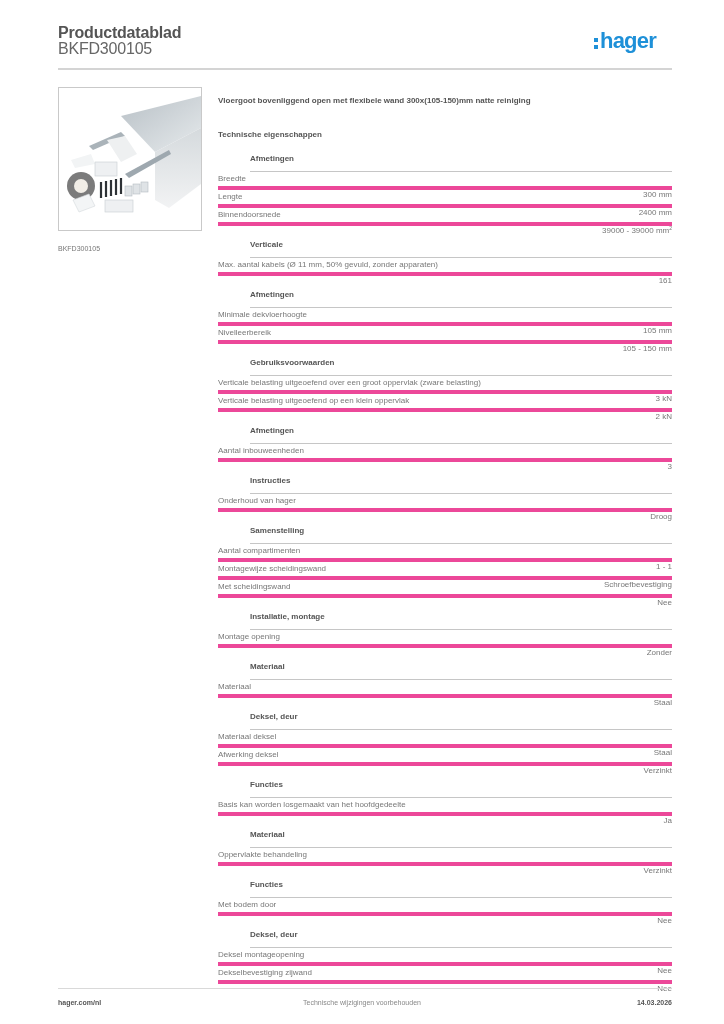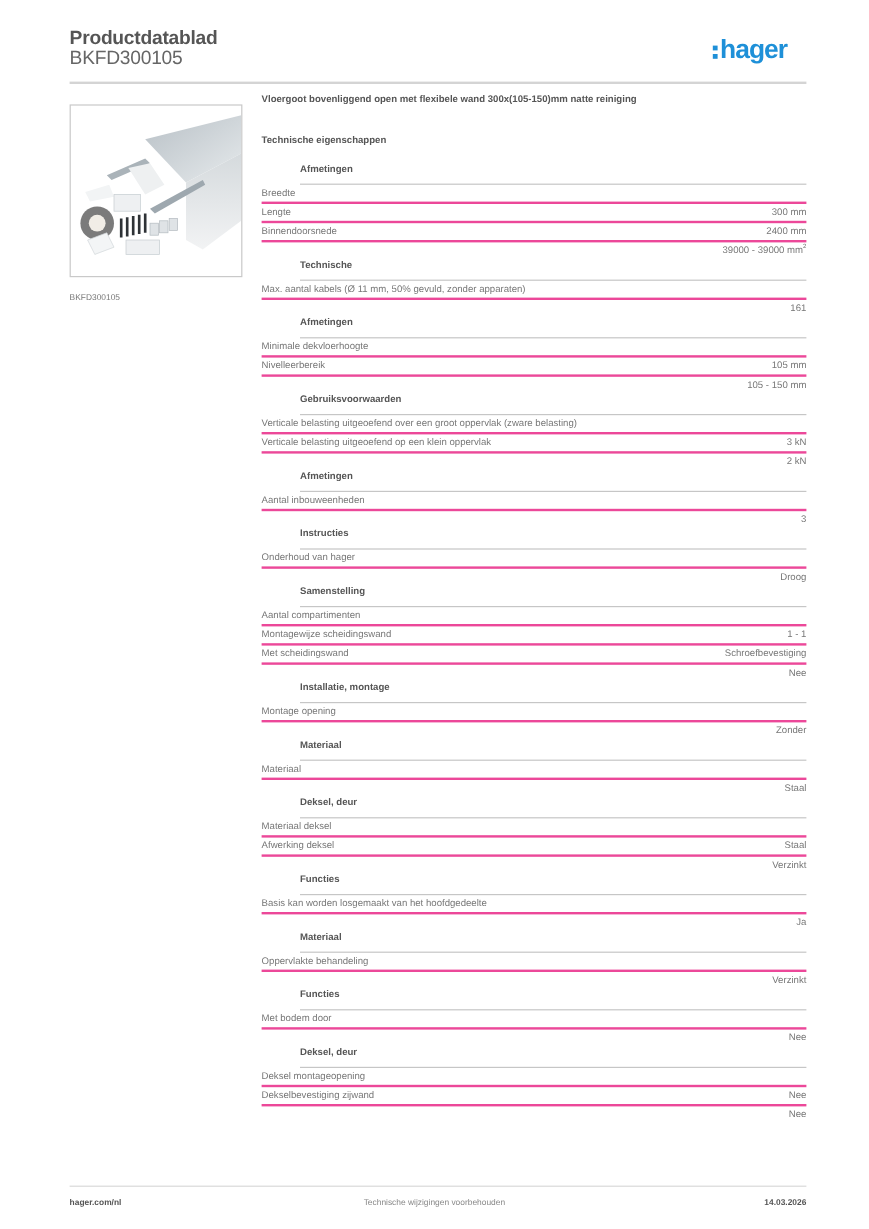--- a/index.html
+++ b/index.html
@@ -5,26 +5,26 @@
   html, body { margin:0; padding:0; background:#ffffff; }
   body { width:724px; height:1024px; position:relative; overflow:hidden; font-family:"Liberation Sans", sans-serif; color:#666; }
   .title { position:absolute; left:58px; top:24px; font-size:16px; font-weight:bold; color:#555; letter-spacing:-0.2px; }
   .sku { position:absolute; left:58px; top:40px; font-size:16px; color:#666; letter-spacing:-0.2px; }
   .logo { position:absolute; left:594px; top:29px; font-size:22px; font-weight:bold; color:#1e90d8; letter-spacing:-0.8px; line-height:24px;text-align:center; }
   .logo .colon { display:inline-block; width:5px; position:relative; margin-right:1px; }
   .logo .colon i { position:absolute; left:0; width:4px; height:4px; background:#1e90d8; }
   .hdr-rule { position:absolute; left:58px; top:68px; width:614px; height:2px; background:#d4d4d4; }
   .img-box { position:absolute; left:58px; top:87px; width:144px; height:144px; border:1px solid #c9c9c9; background:#fff; box-sizing:border-box; overflow:hidden; }
   .img-caption { position:absolute; left:58px; top:245px; font-size:7px; color:#777; }
-  .content { position:absolute; left:218px; top:78px; width:454px; }
+  .content { position:absolute; left:218px; top:96px; width:454px; }
   .product-desc { font-size:8px; font-weight:bold; color:#555; height:10px; line-height:10px; }
   .section-title { font-size:8px; font-weight:bold; color:#555; margin-top:24px; height:10px; line-height:10px; }
   .group { margin-top:13px; }
   .group-title { font-size:8px; font-weight:bold; color:#555; height:11px; line-height:11px; border-bottom:1px solid #c6c6c6; padding-bottom:7px;margin-left:32px; }
-  .row { display:flex; justify-content:space-between; font-size:8px; color:#777; height:14px; line-height:14px; border-bottom:2px solid #ec4899; }
+  .row { display:flex; justify-content:space-between; font-size:8px; color:#777; height:14px; line-height:14px; border-bottom:4px solid #ec4899; }
   .row .val { text-align:right;margin-top:16px; }
   sup { font-size:5px; vertical-align:top; line-height:8px; }
   .foot-rule { position:absolute; left:58px; top:988px; width:614px; height:1px; background:#d9d9d9; }
   .foot-left { position:absolute; left:58px; top:999px; font-size:7px; font-weight:bold; color:#555; }
   .foot-mid { position:absolute; left:0; width:724px; top:999px; font-size:7px; color:#888; text-align:center; }
   .foot-right { position:absolute; right:52px; top:999px; font-size:7px; font-weight:bold; color:#555; }
 </style>
 </head>
 <body>
 
@@ -89,21 +89,21 @@
         <div class="row">
           <span>Lengte</span>
           <span class="val"><span>2400 mm</span></span>
         </div>
         <div class="row">
           <span>Binnendoorsnede</span>
           <span class="val"><span>39000 - 39000 mm</span><sup>2</sup></span>
         </div>
       </div>
       <div class="group">
-        <div class="group-title">Technische</div>
+        <div class="group-title">Verticale</div>
         <div class="row">
           <span>Max. aantal kabels (Ø 11 mm, 50% gevuld, zonder apparaten)</span>
           <span class="val"><span>161</span></span>
         </div>
       </div>
       <div class="group">
         <div class="group-title">Afmetingen</div>
         <div class="row">
           <span>Minimale dekvloerhoogte</span>
           <span class="val"><span>105 mm</span></span>

